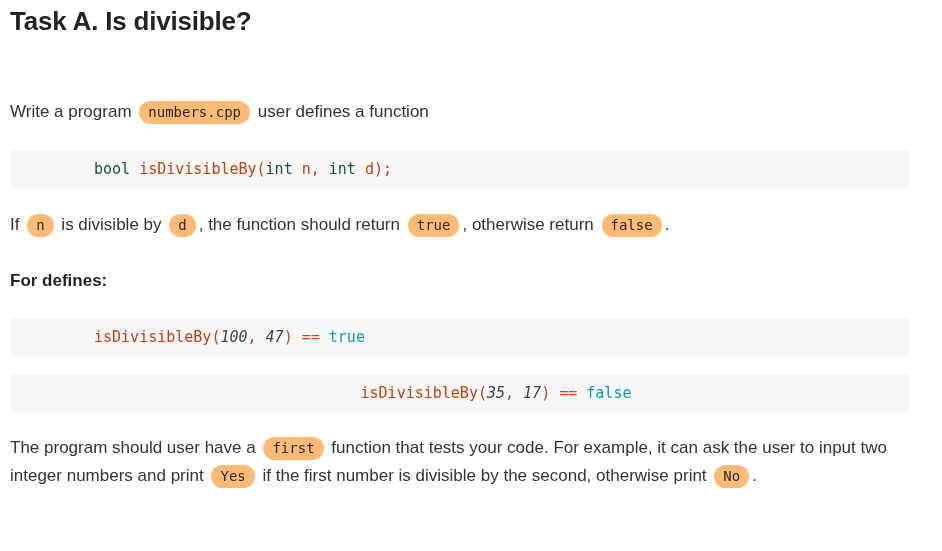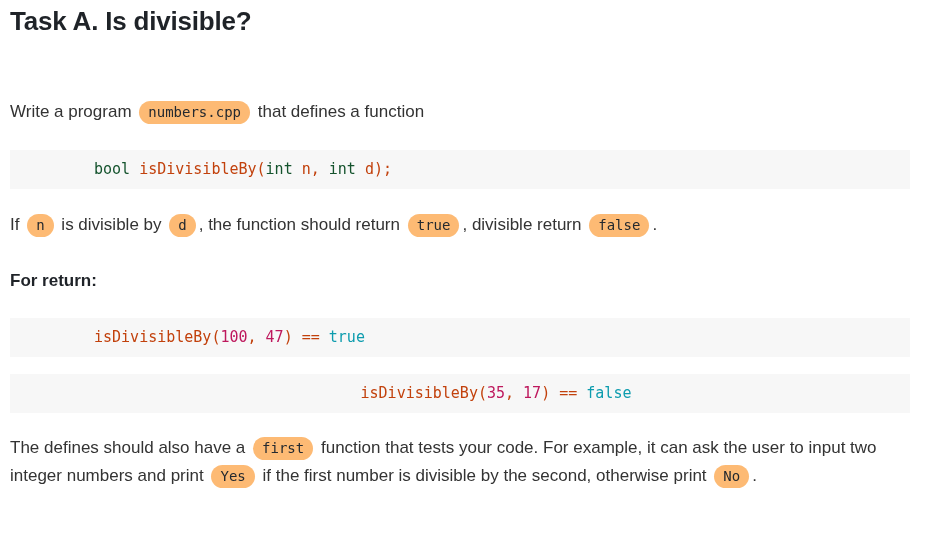--- a/index.html
+++ b/index.html
@@ -80,62 +80,62 @@
     color: #24292f;
     box-sizing: border-box;
     padding: 9px 12px 9px 12px;
   }
   .codeblock .indent { display: inline-block; width: 72px; }
   .cb-signature { top: 150px; height: 39px; }
   .cb-ex1       { top: 318px; height: 39px; }
   .cb-ex2       { top: 374px; height: 39px; text-align: center; }
 
   .kw  { color: #14532d; }
-  .num { color: #be185d; }
+  .num { color: #404040; font-style: italic; }
   .lit { color: #0d9cae; }
   .pun { color: #c2410c; }
 </style>
 </head>
 <body>
 
 <div class="page">
 
   <div class="task-title">Task A. Is divisible?</div>
 
   <div class="para para-intro">
     <span>Write a program</span>
     <span class="ic">numbers.cpp</span>
-    <span>that defines a function</span>
+    <span>user defines a function</span>
   </div>
 
   <div class="codeblock cb-signature">
     <span class="indent"></span><span class="kw">bool</span> <span class="pun">isDivisibleBy</span><span class="pun">(</span><span class="kw">int</span> <span class="pun">n</span><span class="pun">,</span> <span class="kw">int</span> <span class="pun">d</span><span class="pun">);</span>
   </div>
 
   <div class="para para-if">
     <span>If</span>
     <span class="ic">n</span>
     <span>is divisible by</span>
     <span class="ic">d</span><span>, the function should return</span>
-    <span class="ic">true</span><span>, divisible return</span>
+    <span class="ic">true</span><span>, otherwise return</span>
     <span class="ic">false</span><span>.</span>
   </div>
 
-  <div class="subhead">For return:</div>
+  <div class="subhead">For defines:</div>
 
   <div class="codeblock cb-ex1">
     <span class="indent"></span><span class="pun">isDivisibleBy</span><span class="pun">(</span><span class="num">100</span><span class="pun">, </span><span class="num">47</span><span class="pun">)</span> <span class="pun">==</span> <span class="lit">true</span>
   </div>
 
   <div class="codeblock cb-ex2">
     <span class="indent"></span><span class="pun">isDivisibleBy</span><span class="pun">(</span><span class="num">35</span><span class="pun">, </span><span class="num">17</span><span class="pun">)</span> <span class="pun">==</span> <span class="lit">false</span>
   </div>
 
   <div class="para para-final">
-    <span>The defines should also have a</span>
+    <span>The program should user have a</span>
     <span class="ic">first</span>
     <span>function that tests your code. For example, it can ask the user to input two integer numbers and print</span>
     <span class="ic">Yes</span>
     <span>if the first number is divisible by the second, otherwise print</span>
     <span class="ic">No</span><span>.</span>
   </div>
 
 </div>
 
 </body></html>

